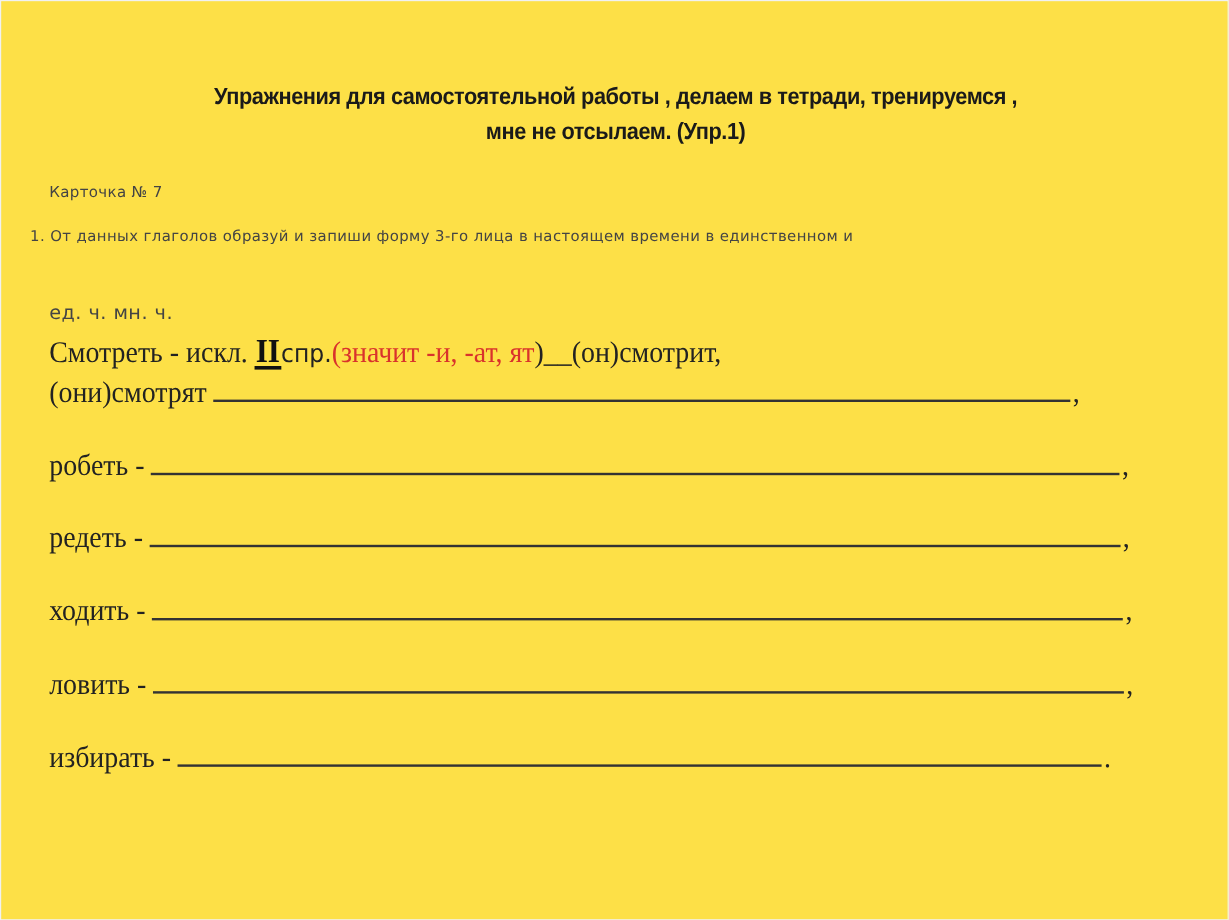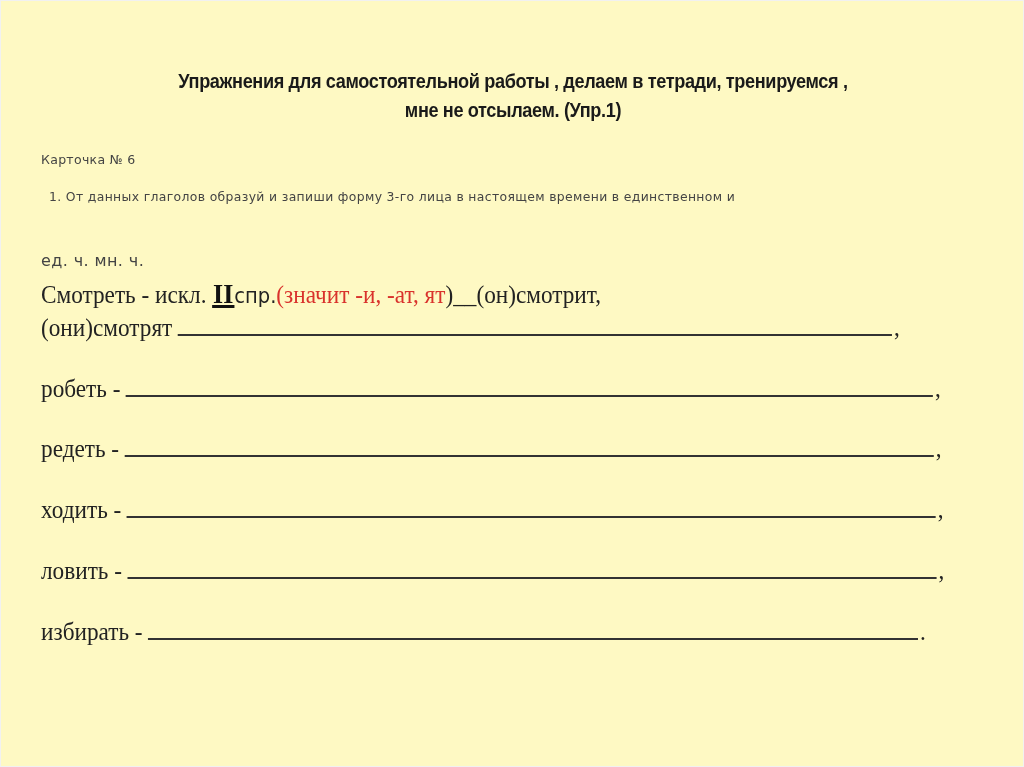--- a/index.html
+++ b/index.html
@@ -12,21 +12,21 @@
       height: 767px;
       position: relative;
       overflow: hidden;
       font-family: "Liberation Sans", sans-serif;
     }
     .slide-frame {
       position: absolute;
       left: 0; top: 0;
       width: 1022px; height: 765px;
       border: 1px solid #f1f1f1;
-      background: #fef9c3;
+      background: #fde047;
     }
     .title {
       position: absolute;
       left: 60px;
       top: 66px;
       width: 904px;
       text-align: center;
       font-family: "Liberation Sans", sans-serif;
       font-weight: bold;
       font-size: 19.5px;
@@ -40,21 +40,21 @@
       position: absolute;
       left: 40px;
       top: 151px;
       font-family: "DejaVu Sans", sans-serif;
       font-size: 12.5px;
       color: #444;
       letter-spacing: 0.3px;
     }
     .instruction {
       position: absolute;
-      left: 48px;
+      left: 24px;
       top: 186px;
       width: 900px;
       font-family: "DejaVu Sans", sans-serif;
       font-size: 12.4px;
       line-height: 19px;
       color: #444;
       letter-spacing: 0.35px;
     }
     .instruction span { display: block; white-space: nowrap; }
     .forms-header {
@@ -106,21 +106,21 @@
 </head>
 <body>
 
 <div class="slide-frame">
 
   <div class="title">
     <div>Упражнения для самостоятельной работы , делаем в тетради, тренируемся ,</div>
     <div>мне не отсылаем. (Упр.1)</div>
   </div>
 
-  <div class="card-title">Карточка № 6</div>
+  <div class="card-title">Карточка № 7</div>
 
   <div class="instruction">
     <span>1. От данных глаголов образуй и запиши форму 3-го лица в настоящем времени в единственном и</span>
   </div>
 
   <div class="forms-header">ед. ч. мн. ч.</div>
 
   <div class="row" style="top:280px;">
     <span>Смотреть - искл.</span>
     <span class="roman">II</span>

